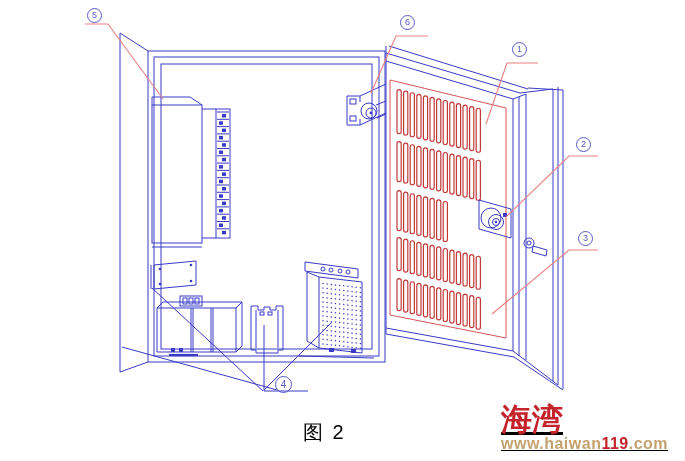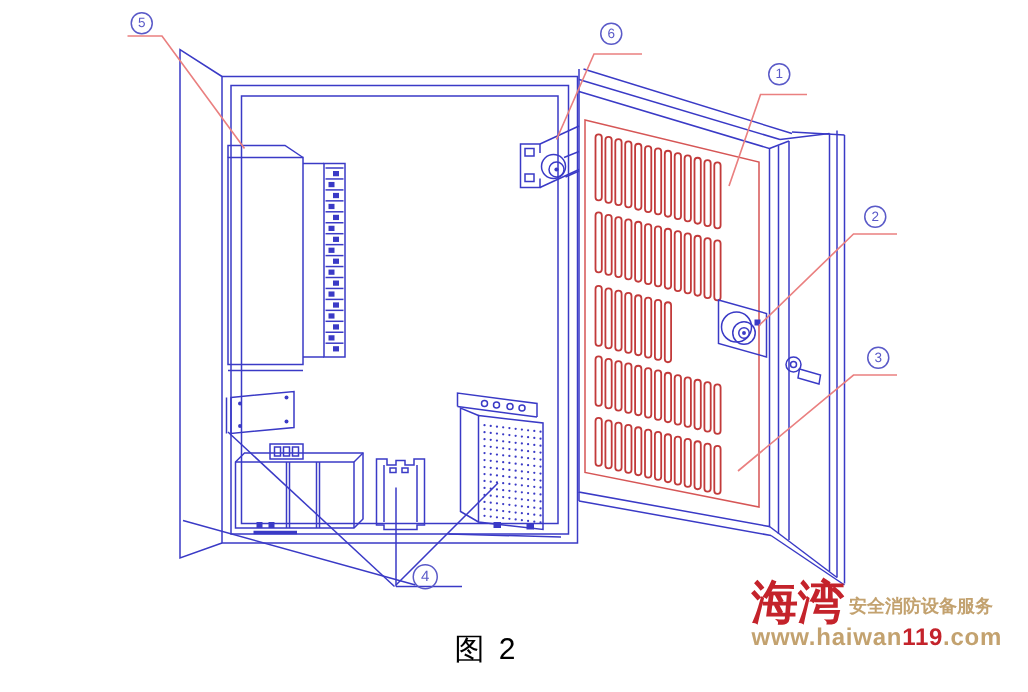--- a/index.html
+++ b/index.html
@@ -16,21 +16,21 @@
   .thick{stroke:var(--blue);fill:none;stroke-width:2.2;}
   
   .callout{position:absolute;width:13px;height:13px;border:1px solid var(--calloutblue);
            border-radius:50%;display:flex;align-items:center;justify-content:center;
            color:var(--calloutblue);font-size:9px;line-height:1;background:transparent;}
   .callout.big{width:15px;height:15px;font-size:10px;}
   
   #caption{position:absolute;left:303px;top:419px;font-size:20px;color:#000000;
            letter-spacing:2px;}
   
-  #watermark{position:absolute;left:501px;top:387px;width:182px;}
+  #watermark{position:absolute;left:501px;top:405px;width:182px;text-decoration:underline;}
   #wm-line1{display:flex;align-items:flex-end;}
   #wm-brand{font-size:31px;font-weight:700;color:var(--brandred);line-height:0.95;}
   #wm-tagline{font-size:12px;font-weight:700;color:var(--brandgold);margin-left:3px;
               margin-bottom:3px;white-space:nowrap;}
   #wm-url{margin-top:1px;font-size:16px;font-weight:700;color:var(--brandgold);
           letter-spacing:0.5px;white-space:nowrap;}
   #wm-url .hot{color:var(--brandred);}
 </style>
 </head>
 <body>
@@ -431,18 +431,17 @@
     </div>
   <div class="callout big" style="left:275px;top:376px;">
       <span>4</span>
     </div>
 
   <div id="caption">图 2</div>
 
   <div id="watermark">
     <div id="wm-line1">
       <span id="wm-brand">海湾</span>
-      <span id="wm-tagline">安全消防设备服务</span>
     </div>
     <div id="wm-url"><span>www.haiwan</span><span class="hot">119</span><span>.com</span></div>
   </div>
 
 </div>
 
 </body></html>

